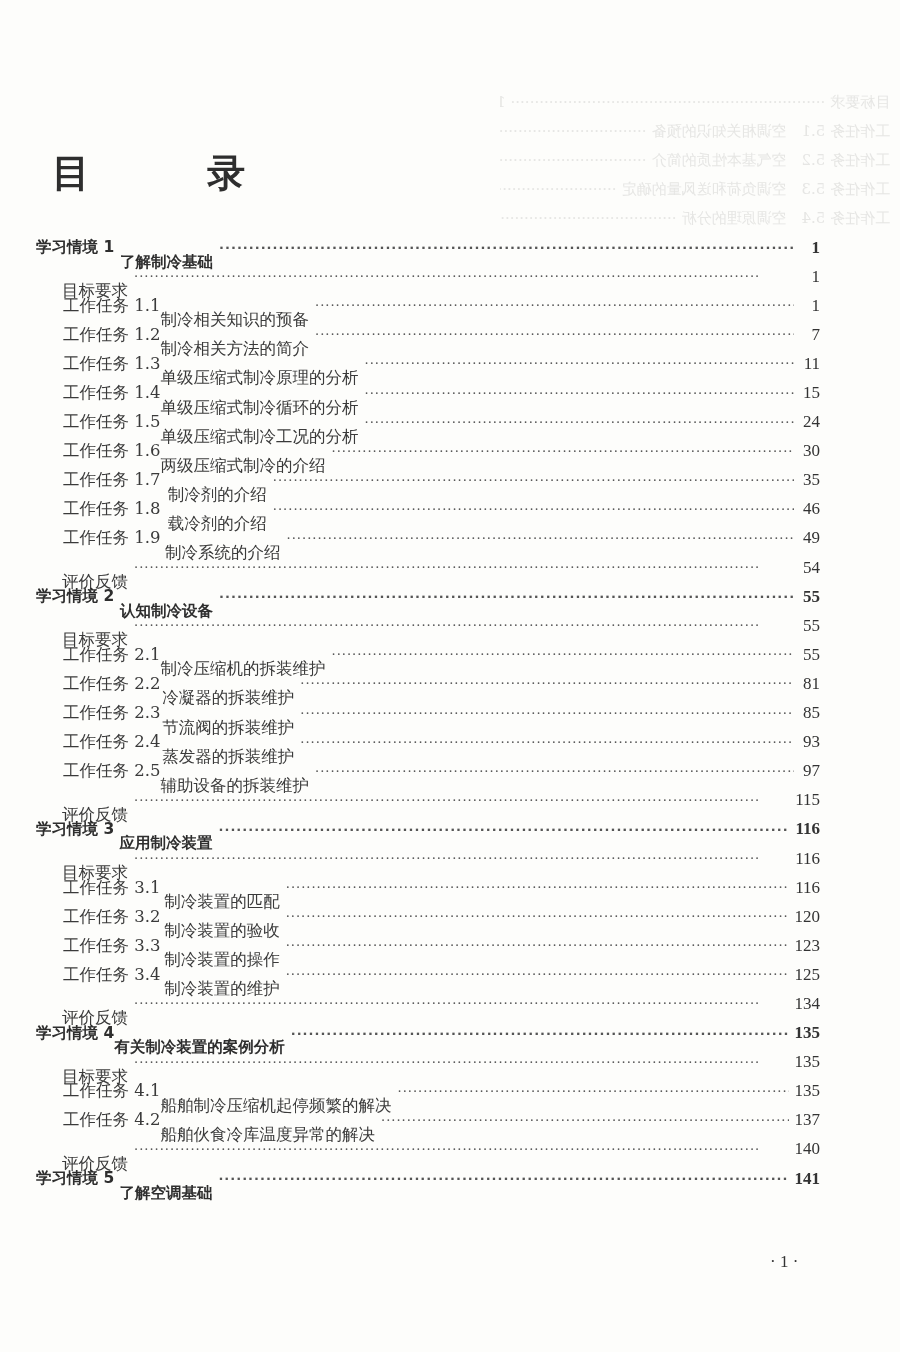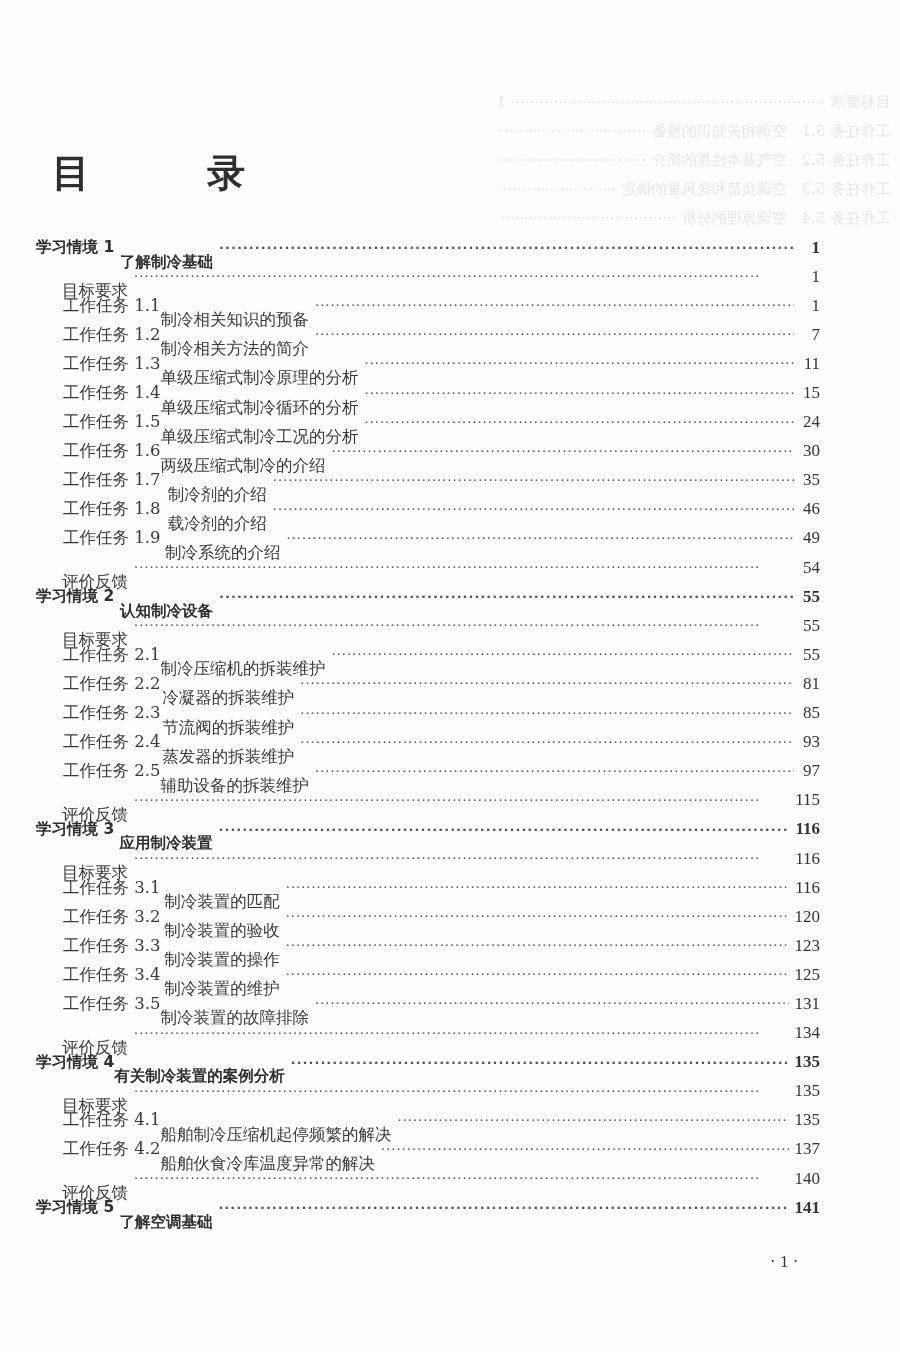--- a/index.html
+++ b/index.html
@@ -203,26 +203,20 @@
       <span class="label">制冷装置的操作</span>
       <span class="leader"></span>
       <span class="page">123</span>
     </div>
     <div class="row l1 task">
       <span class="num">工作任务 3.4</span>
       <span class="label">制冷装置的维护</span>
       <span class="leader"></span>
       <span class="page">125</span>
     </div>
-    <div class="row l1 task">
-      <span class="num">工作任务 3.5</span>
-      <span class="label">制冷装置的故障排除</span>
-      <span class="leader"></span>
-      <span class="page">131</span>
-    </div>
     <div class="row l1 item">
       <span class="label">评价反馈</span>
       <span class="leader"></span>
       <span class="page">134</span>
     </div>
     <div class="row chapter">
       <span class="num">学习情境 4</span>
       <span class="label">有关制冷装置的案例分析</span>
       <span class="leader"></span>
       <span class="page">135</span>

